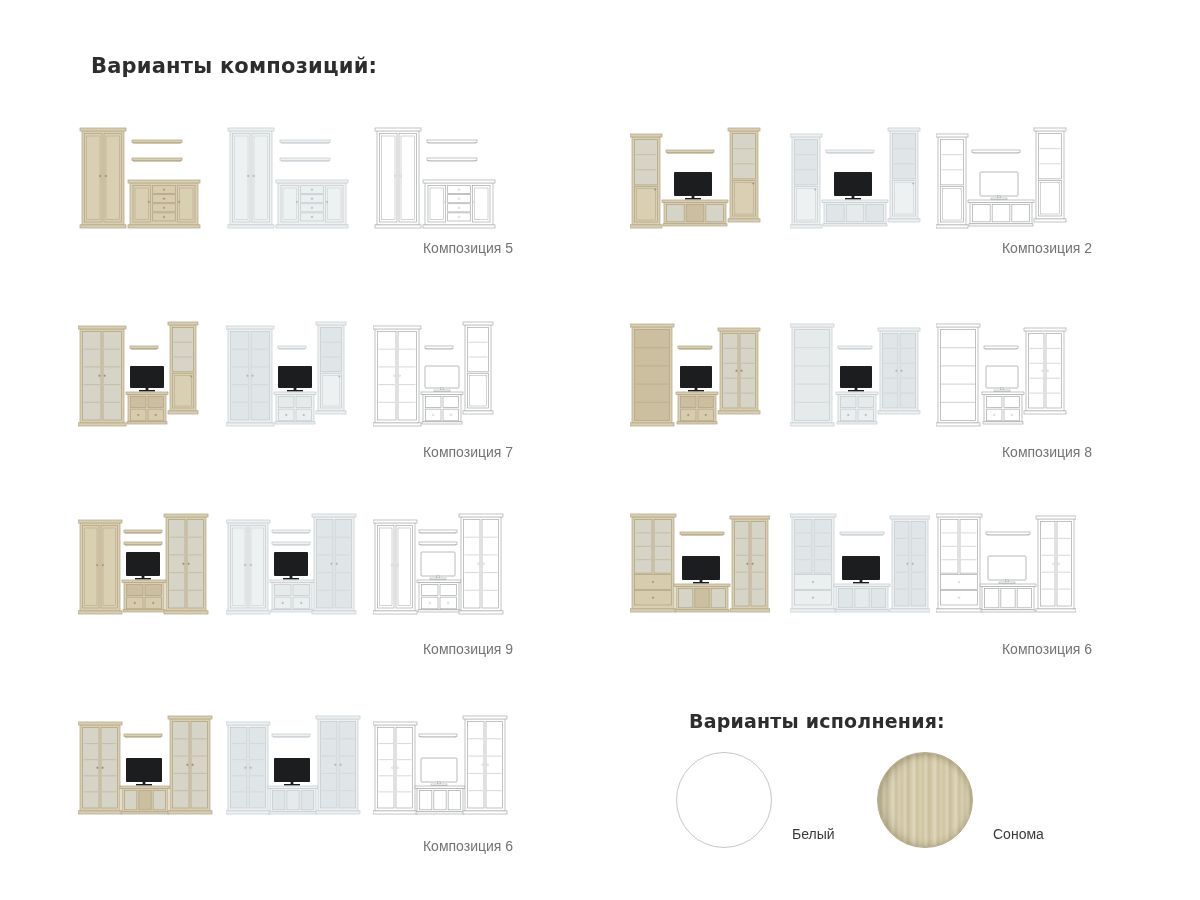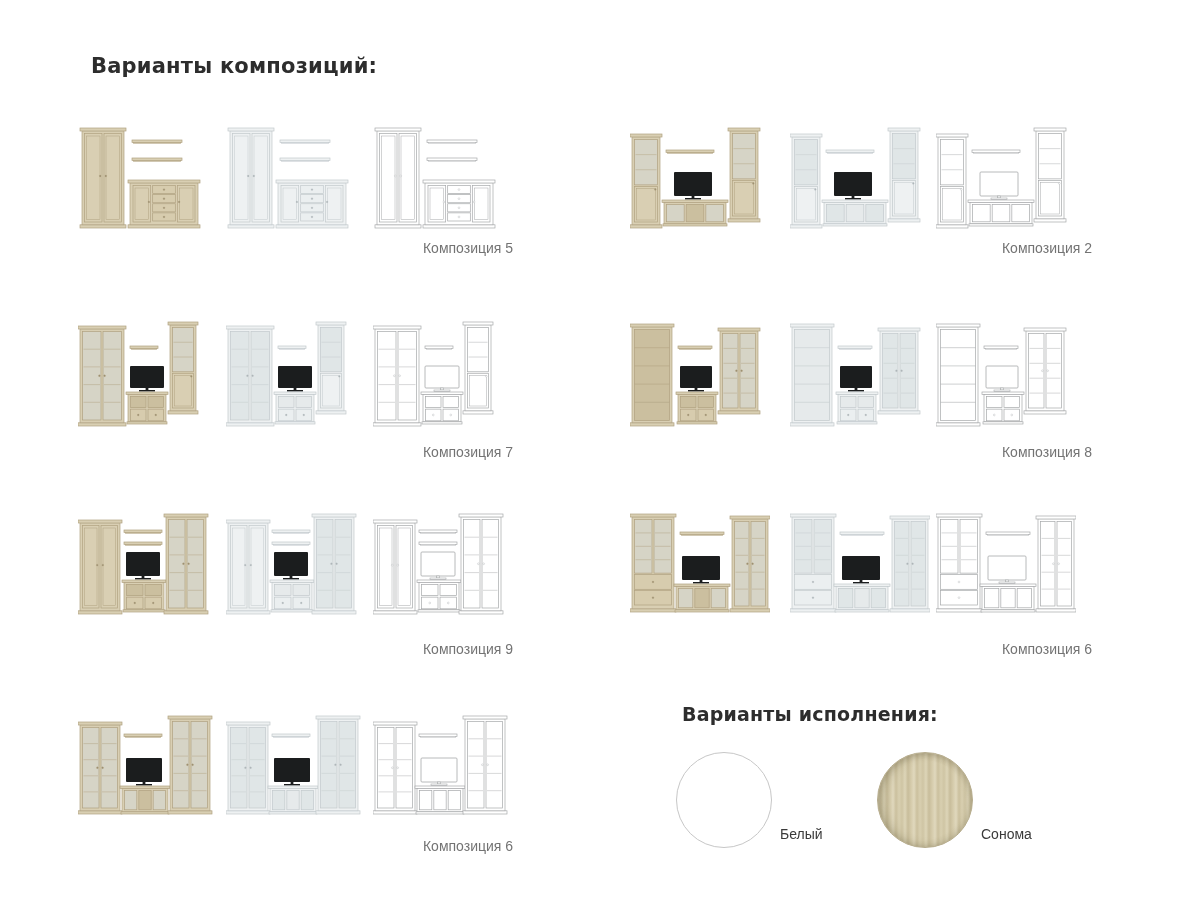--- a/index.html
+++ b/index.html
@@ -1,28 +1,28 @@
 <!DOCTYPE html>
 <html><head>
 <meta charset="utf-8">
 <style>
   html,body{margin:0;padding:0;background:#ffffff;}
   .page{position:relative;width:1200px;height:900px;background:#ffffff;overflow:hidden;
         font-family:"Liberation Sans",sans-serif;}
   .main-title{position:absolute;left:75px;top:38px;margin:16px;
         font-family:"DejaVu Sans",sans-serif;font-weight:bold;font-size:21px;
         color:#2d2d2d;letter-spacing:.2px;}
-  .finishes-title{position:absolute;left:677px;top:698px;margin:5px;
+  .finishes-title{position:absolute;left:677px;top:698px;margin:12px;
         font-family:"DejaVu Sans",sans-serif;font-weight:bold;font-size:19px;
         color:#2d2d2d;letter-spacing:.2px;}
   .comp-group{position:absolute;width:480px;height:150px;}
   .variant{position:absolute;top:0;width:140px;height:114px;}
   .caption{position:absolute;width:150px;text-align:center;
         font-size:14px;color:#737373;white-space:nowrap;}
-  .finish{position:absolute;display:flex;align-items:flex-end;gap:8px;}
+  .finish{position:absolute;display:flex;align-items:flex-end;gap:20px;}
   .swatch{width:96px;height:96px;border-radius:50%;box-sizing:border-box;}
   .swatch-white{background:#ffffff;border:1px solid #c7c7c7;}
   .swatch-sonoma{
         background:repeating-linear-gradient(90deg,
           #d8cfb0 0px,#cfc5a4 3px,#ddd5b8 6px,#c8bd9b 9px,#d5cbab 12px,
           #e0d8bd 15px,#cbc09e 18px,#d8cfb0 21px);
         border:1px solid #b5ab8c;
         box-shadow:inset 5px 0 8px rgba(95,85,55,.28), inset -3px 0 6px rgba(95,85,55,.16),
                    inset 0 3px 5px rgba(95,85,55,.12);}
   .finish-label{font-size:14px;color:#3a3a3a;padding-bottom:6px;white-space:nowrap;}

